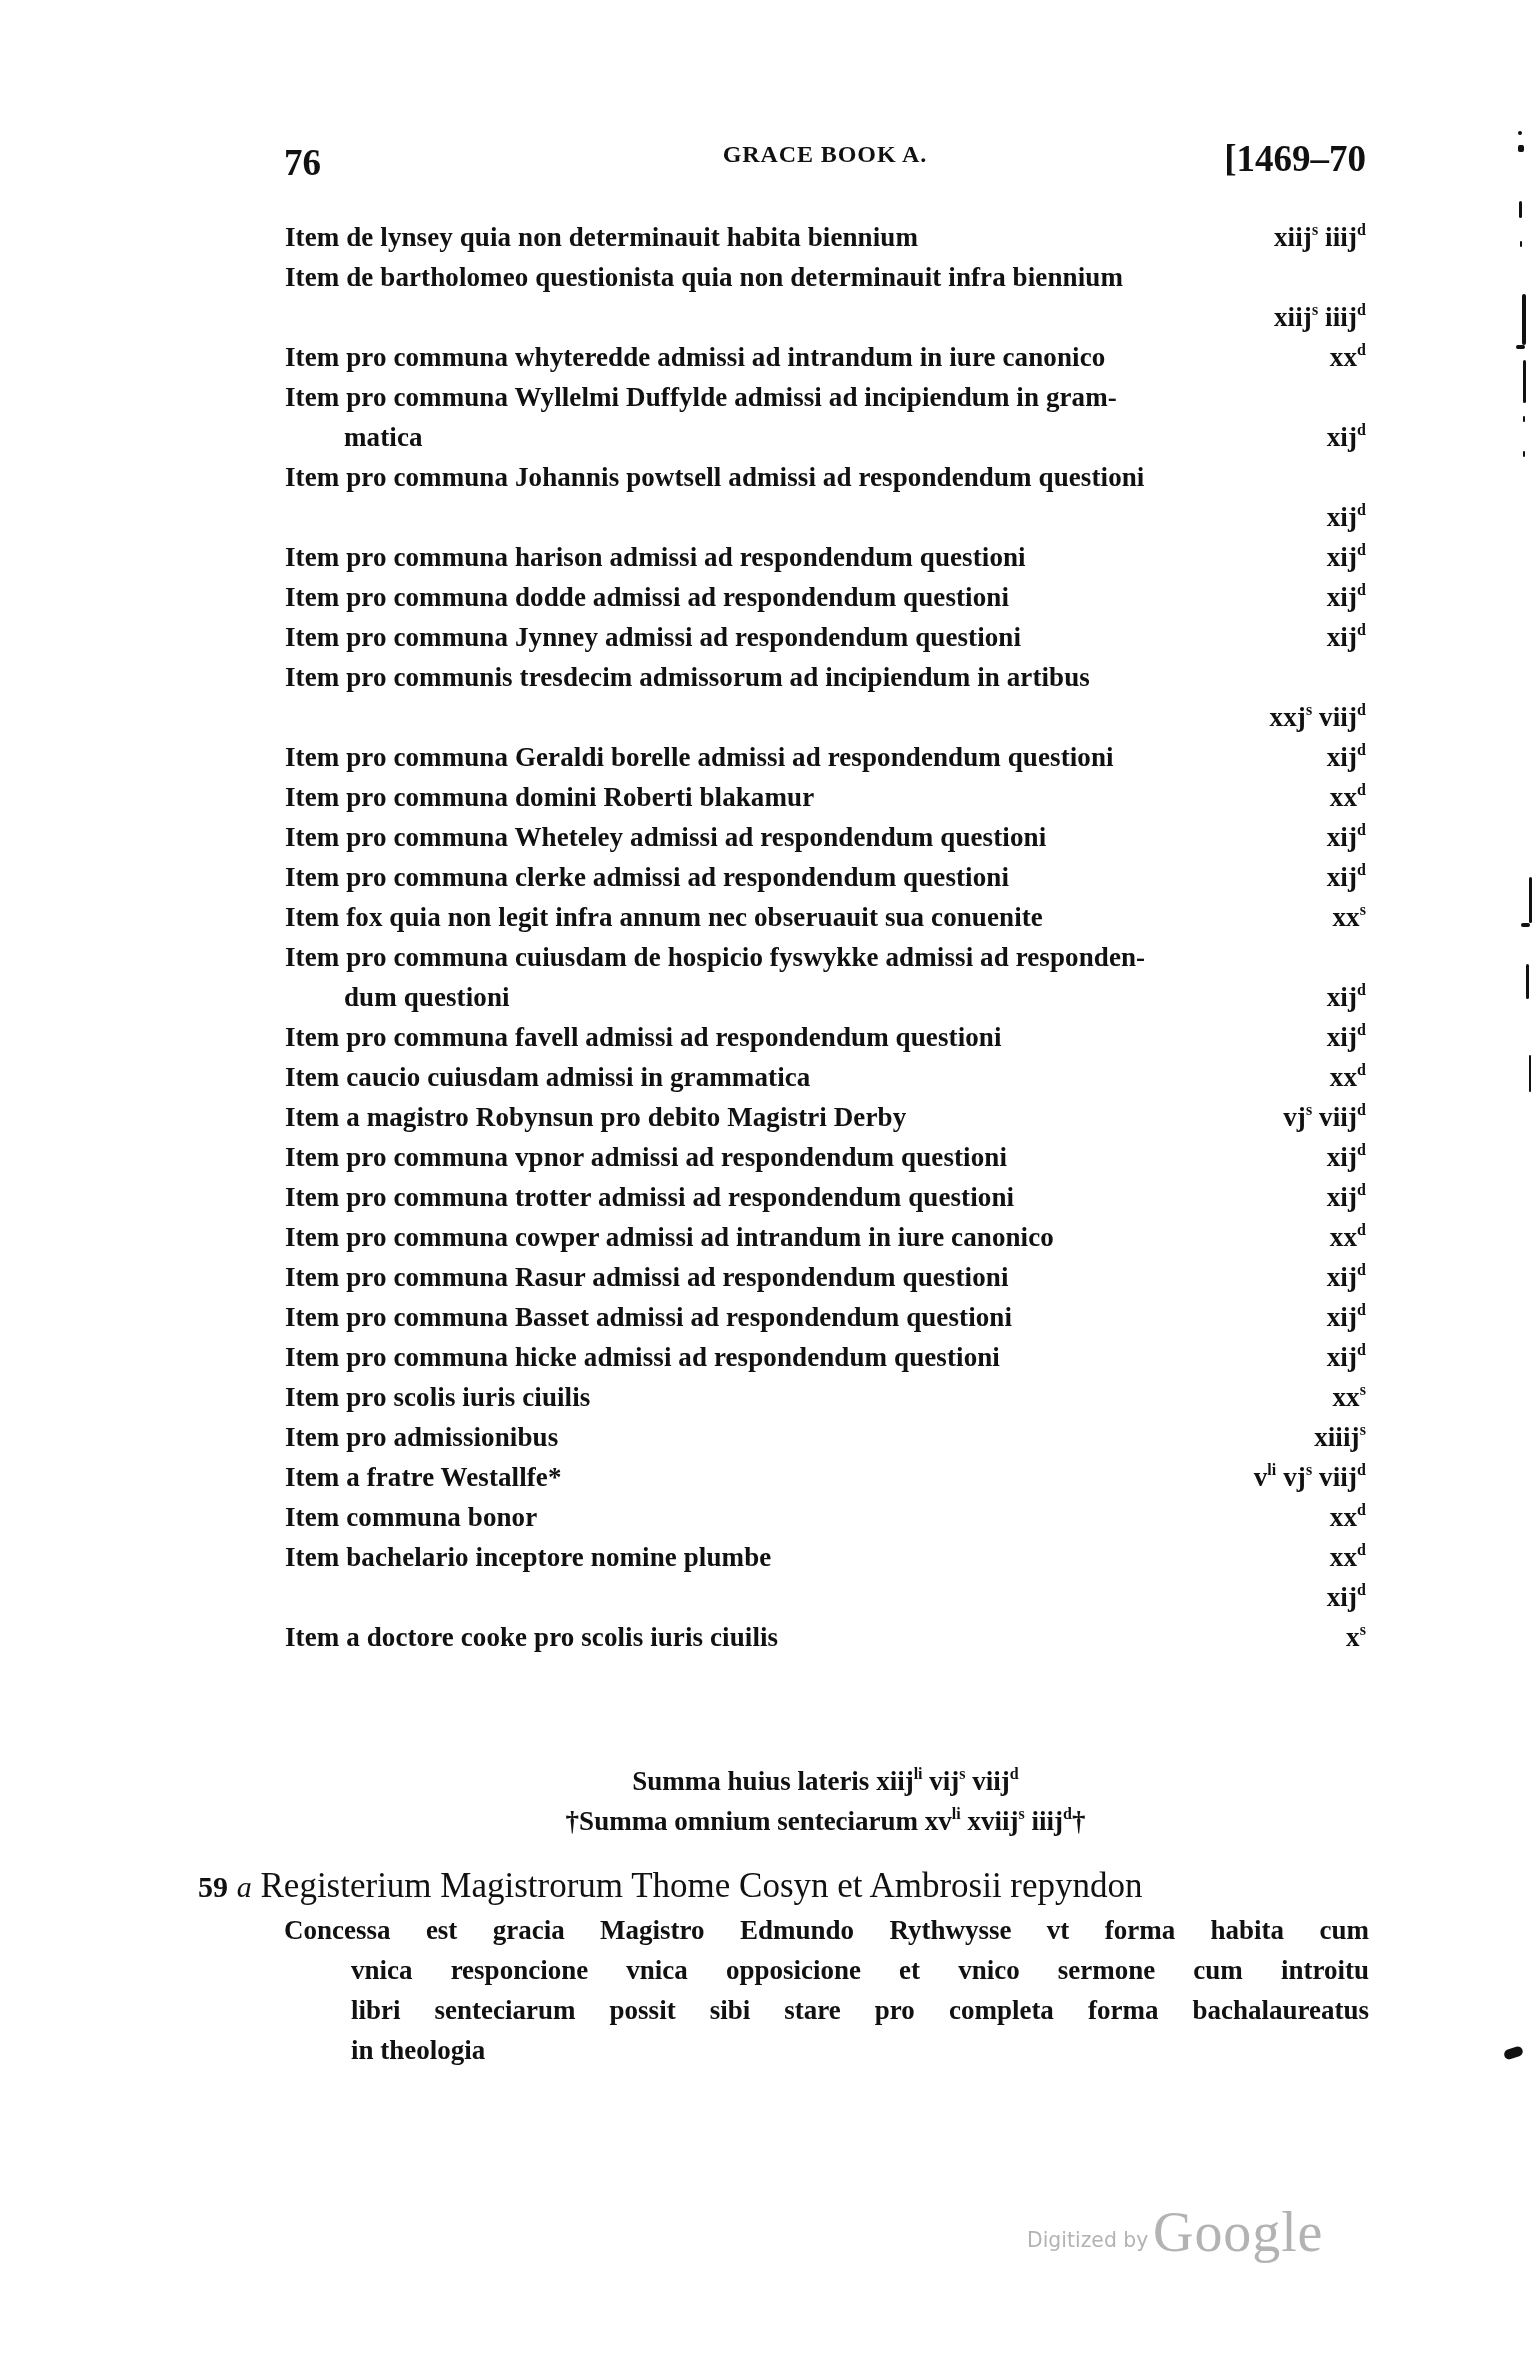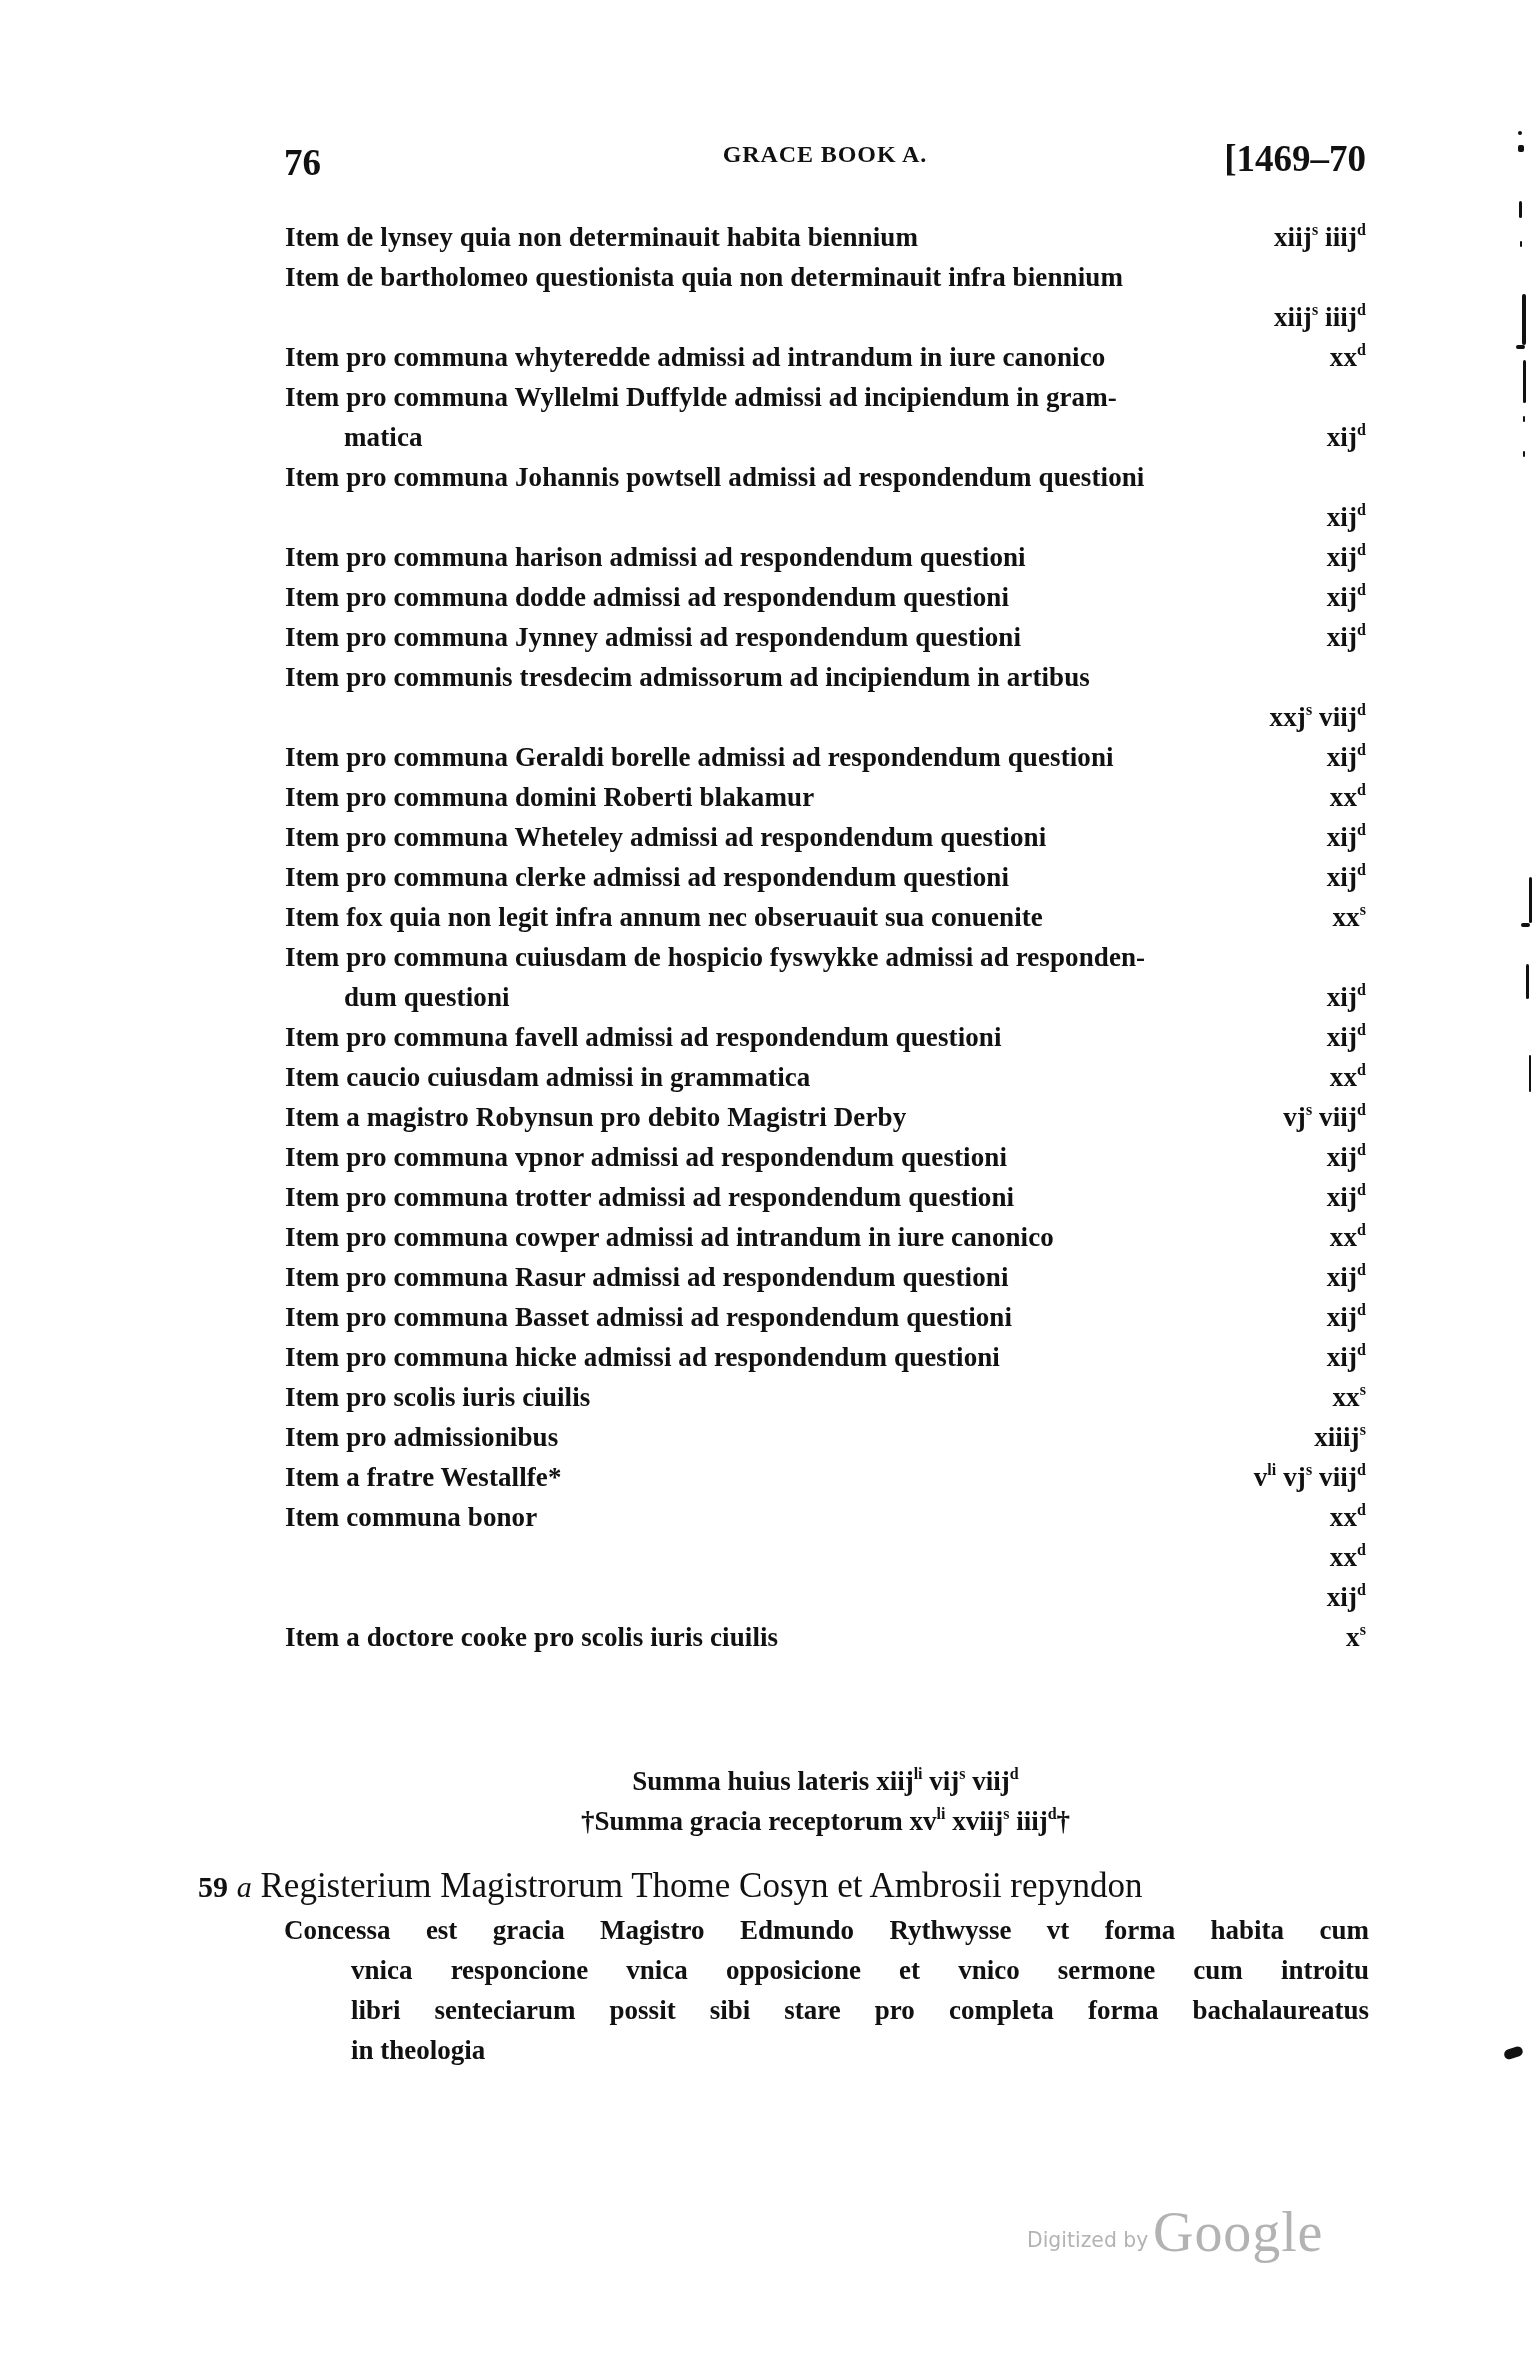--- a/index.html
+++ b/index.html
@@ -167,37 +167,38 @@
       </div>
       <div class="line">
         <span class="txt">Item a fratre Westallfe*</span>
         <span class="amt"><span>v<sup>li</sup></span> <span>vj<sup>s</sup></span> <span>viij<sup>d</sup></span></span>
       </div>
       <div class="line">
         <span class="txt">Item communa bonor</span>
         <span class="amt"><span>xx<sup>d</sup></span></span>
       </div>
       <div class="line">
+        <span class="txt">Item bachelario inceptore nomine plumbe</span>
         <span class="amt"><span>xx<sup>d</sup></span></span>
       </div>
       <div class="line">
         <span class="amt"><span>xij<sup>d</sup></span></span>
       </div>
       <div class="line">
         <span class="txt">Item a doctore cooke pro scolis iuris ciuilis</span>
         <span class="amt"><span>x<sup>s</sup></span></span>
       </div>
     </div>
 
   <div class="sum" style="top:1761px;">
     <span>Summa huius lateris</span>
     <span id="side-amt"><span>xiij<sup>li</sup></span> <span>vij<sup>s</sup></span> <span>viij<sup>d</sup></span></span>
   </div>
   <div class="sum" style="top:1801px;">
-    <span>†</span><span>Summa gracia receptorum</span>
+    <span>†</span><span>Summa omnium senteciarum</span>
     <span id="grand-amt"><span>xv<sup>li</sup></span> <span>xviij<sup>s</sup></span> <span>iiij<sup>d</sup></span></span><span>†</span>
   </div>
 
   <div class="section">
     <div class="head">
       <span class="num">59</span>
       <span class="a">a</span>
       <span>Registerium Magistrorum Thome Cosyn et Ambrosii repyndon</span>
     </div>
     <div class="para">

